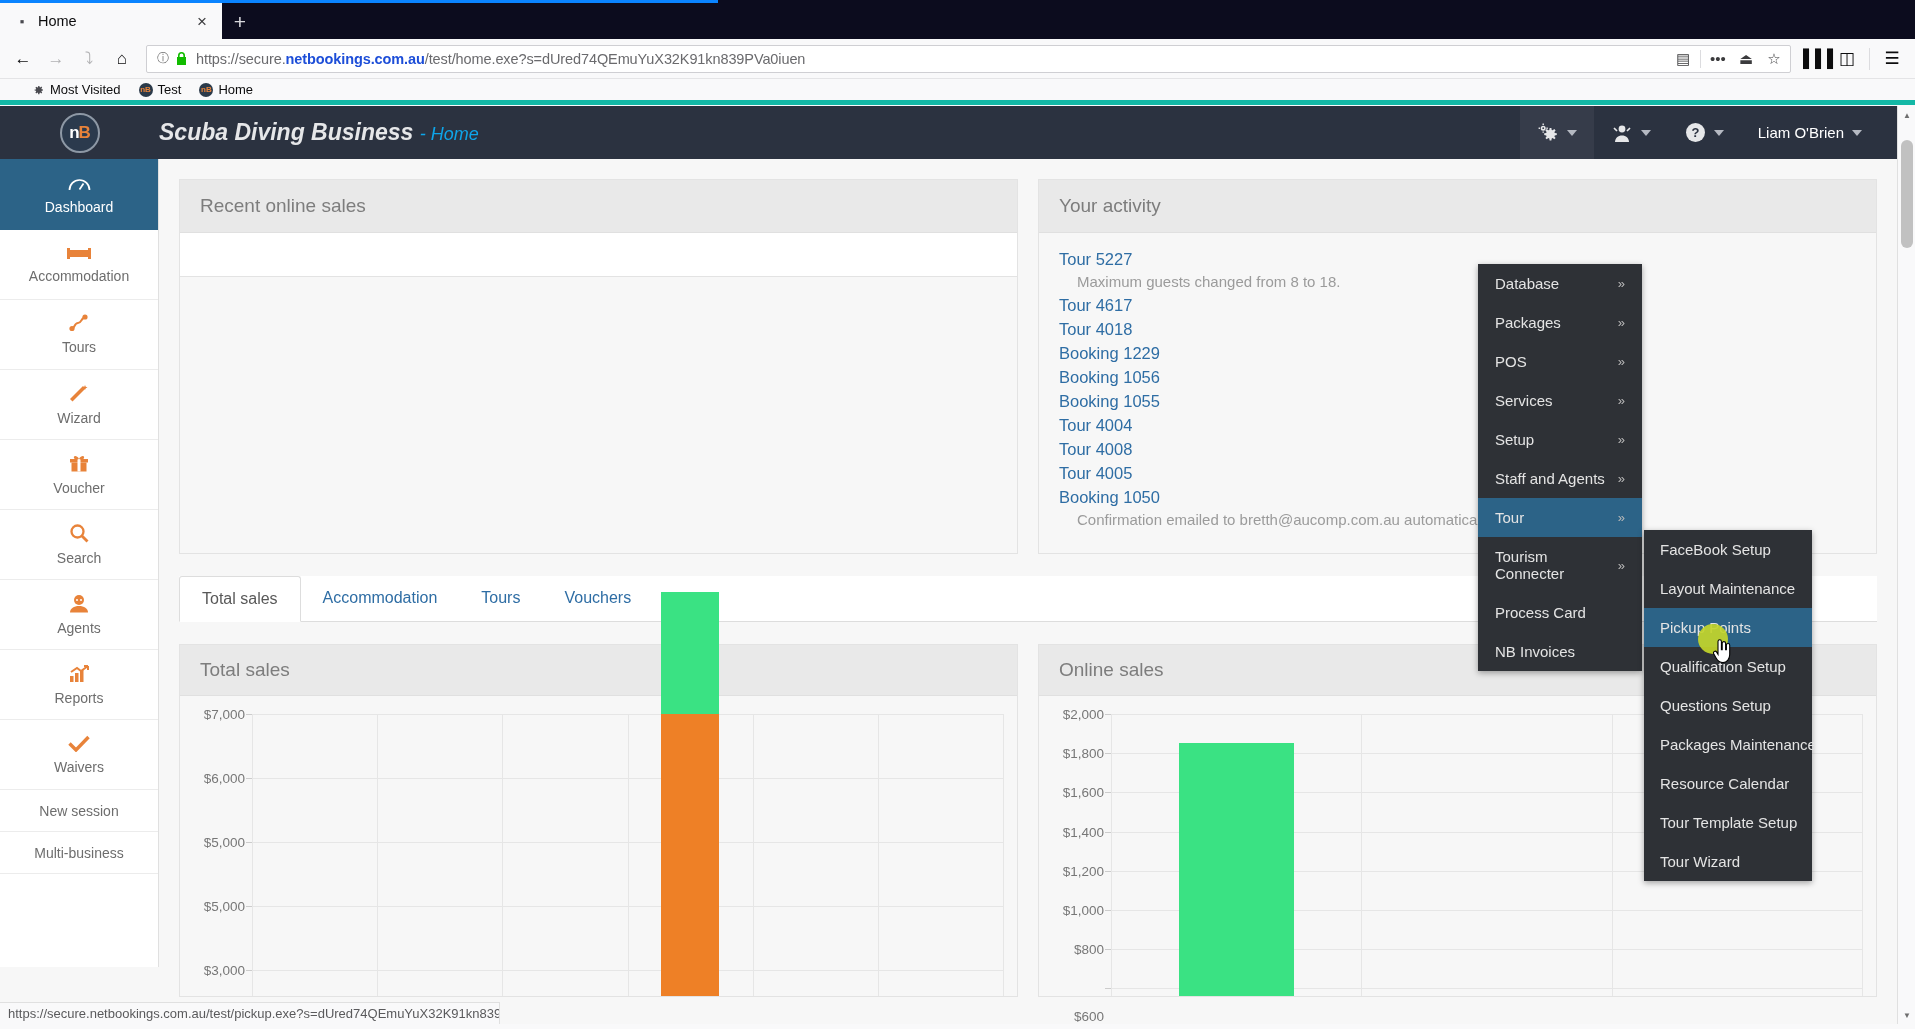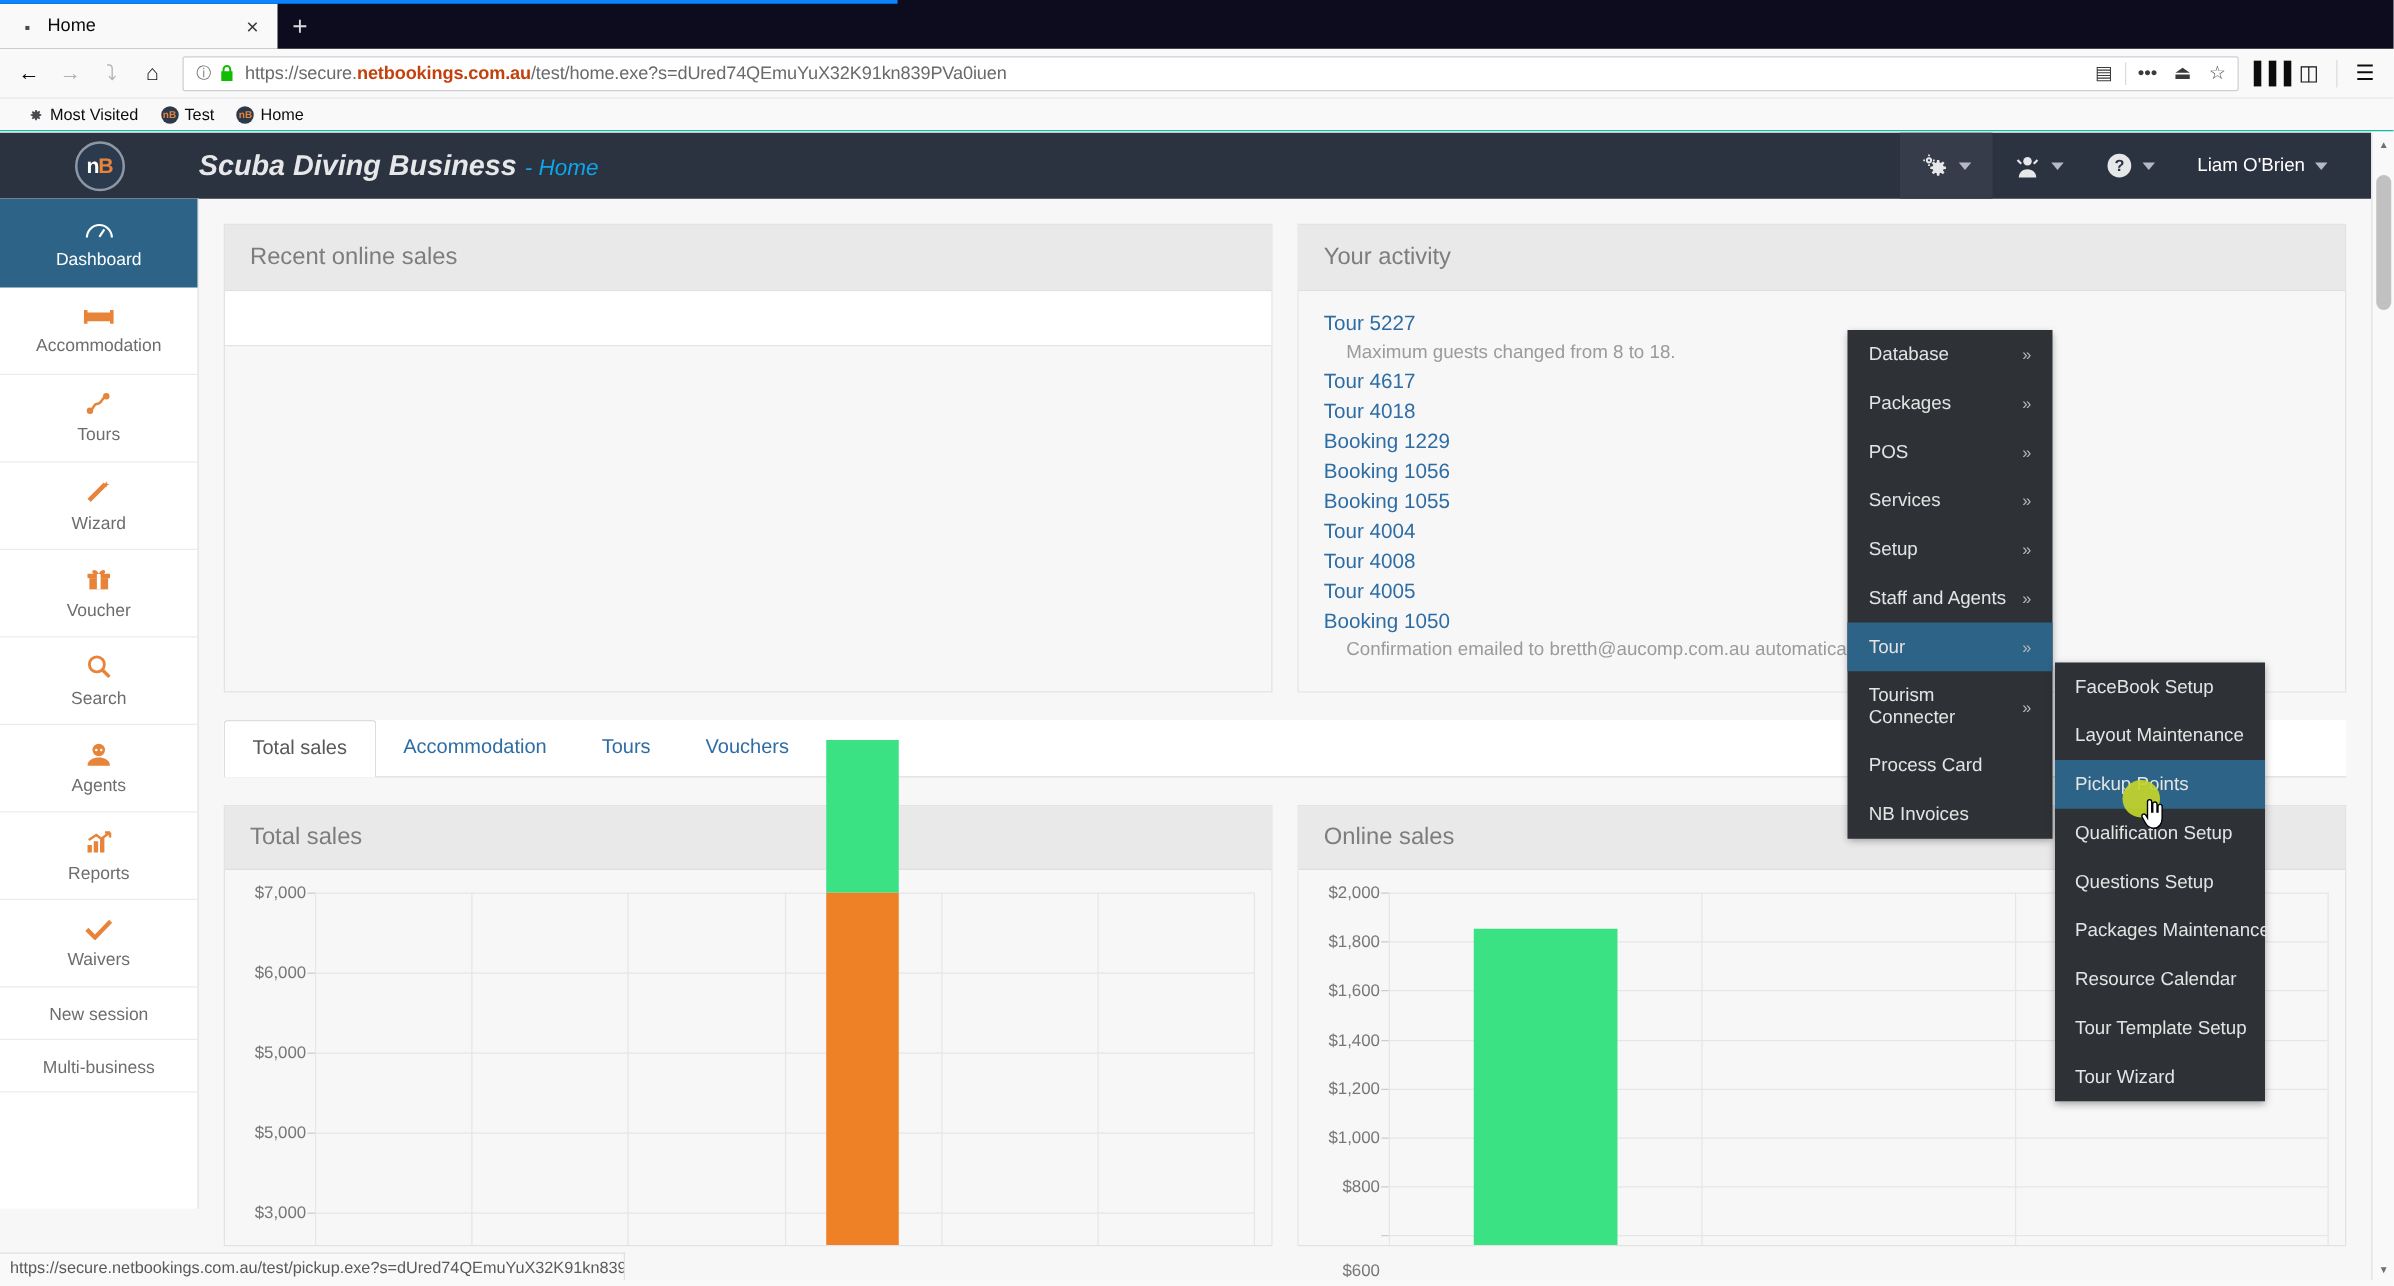--- a/index.html
+++ b/index.html
@@ -59,30 +59,30 @@
     color: #737373; font-size: 12px; cursor: pointer;
   }
   .url-lock {
     width: 18px; display: flex; align-items: center; justify-content: center;
     color: #12bc00; font-size: 13px; line-height: 1;
   }
   .url-text {
     flex: 1; font-size: 14.5px; color: #6a6a6d; white-space: nowrap; overflow: hidden;
     padding-left: 6px; letter-spacing: -.1px;
   }
-  .url-text b { color: #c2410c; font-weight: 600; }
+  .url-text b { color: #1d4ed8; font-weight: 600; }
   .url-icons { display: flex; align-items: center; }
   .url-icons .navbtn { width: 28px; height: 26px; font-size: 15px; color: #3b3b3d; }
   .urlsep { width: 1px; height: 18px; background: #dcdcdf; margin: 0 3px; }
   .navright { display: flex; align-items: center; gap: 2px; }
   .navright .sep { width: 1px; height: 22px; background: #dcdcdf; margin: 0 5px; }
 
   .bookmarks {
     height: 26px; background: #f9f9fa; display: flex; align-items: center;
-    padding: 0 14px; gap: 6px; border-bottom: 1px solid #14b8a6;
+    padding: 0 24px; gap: 6px; border-bottom: 5px solid #14b8a6;
   }
   .bm {
     display: flex; align-items: center; gap: 5px; padding: 2px 6px;
     font-size: 13px; color: #0c0c0d; cursor: pointer; border-radius: 2px;
   }
   .bm-ico { width: 15px; height: 15px; display: flex; align-items: center; justify-content: center; }
   .bm-nb {
     width: 14px; height: 14px; border-radius: 50%; background: #2b3a4a;
     color: #e8833a; font-size: 8px; font-weight: 700; display: flex;
     align-items: center; justify-content: center; line-height: 1;

